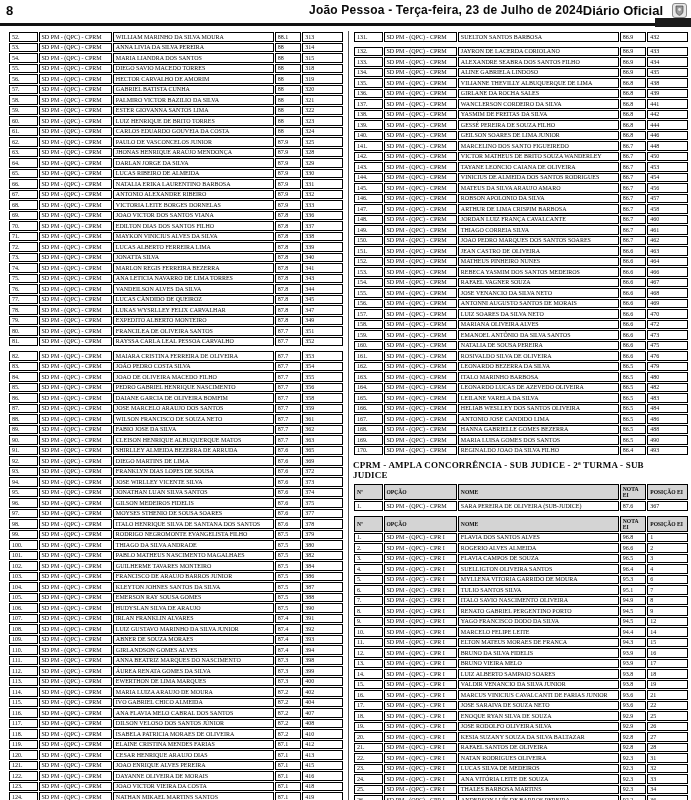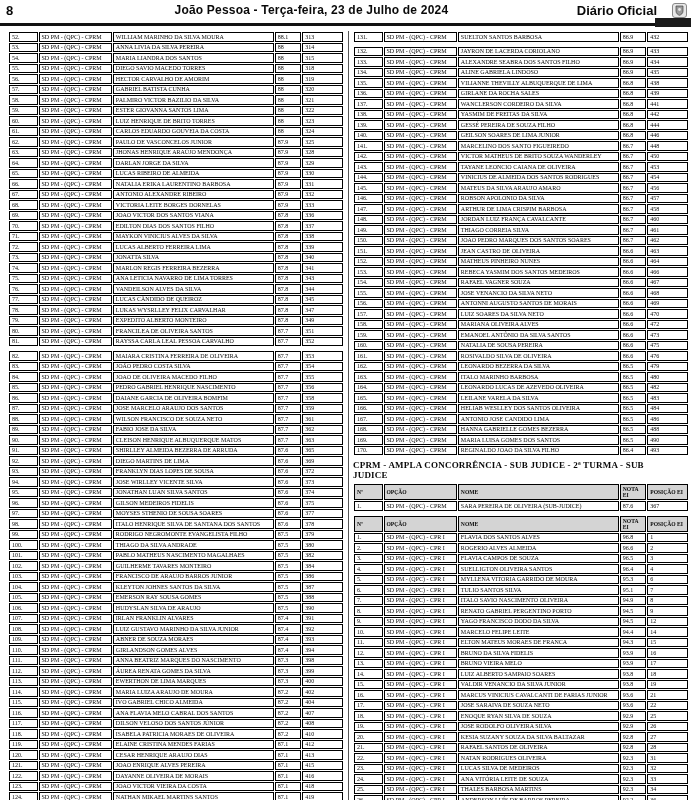--- a/index.html
+++ b/index.html
@@ -6,22 +6,22 @@
   body{
     width:691px;height:800px;overflow:hidden;position:relative;
     background:#ffffff;color:#0a0a0a;
     font-family:"Liberation Serif", serif;
   }
   .hdr{
     display:flex;align-items:flex-start;
     padding:3px 4px 0 6px;height:19px;
   }
   .pgnum{font:bold 13px "Liberation Sans",sans-serif;width:40px;}
-  .title{flex:1;text-align:center;font:bold 12px "Liberation Sans",sans-serif;letter-spacing:.2px;}
-  .mast{display:flex;align-items:center;gap:15px;font:bold 13px "Liberation Sans",sans-serif;}
+  .title{flex:1;text-align:right;font:bold 12px "Liberation Sans",sans-serif;letter-spacing:.2px;}
+  .mast{display:flex;align-items:center;gap:9px;font:bold 13px "Liberation Sans",sans-serif;}
   .emblem{width:13px;height:13px;background:#e8e8e8;border:1px solid #888;border-radius:3px;
     display:flex;align-items:center;justify-content:center;}
   .rule{height:3px;background:#111;margin:1px 0 5px 0;position:relative;}
   .rule .endcap{position:absolute;right:0;top:-5px;width:36px;height:9px;background:#1b1b1b;}
   .cols{display:flex;padding:0 3px 0 8px;gap:9px;position:relative;}
   .coldiv{position:absolute;left:348px;top:0;bottom:-770px;width:1px;background:#555;}
   .col{width:336px;flex:0 0 336px;}
   table.rtable{
     border-collapse:separate;border-spacing:1px 1px;
     width:100%;table-layout:fixed;margin:0 0 3px 0;

